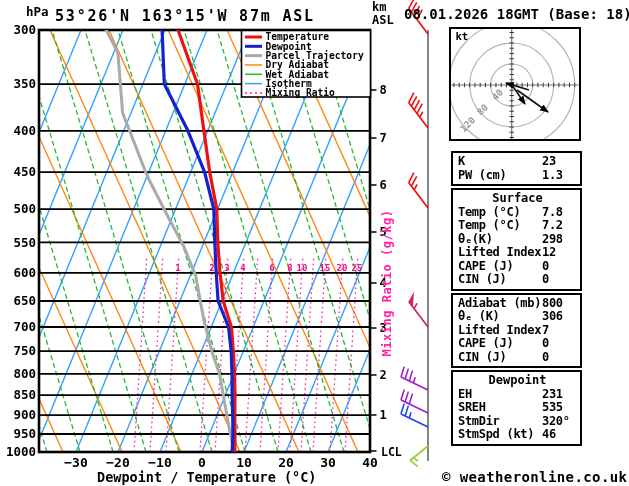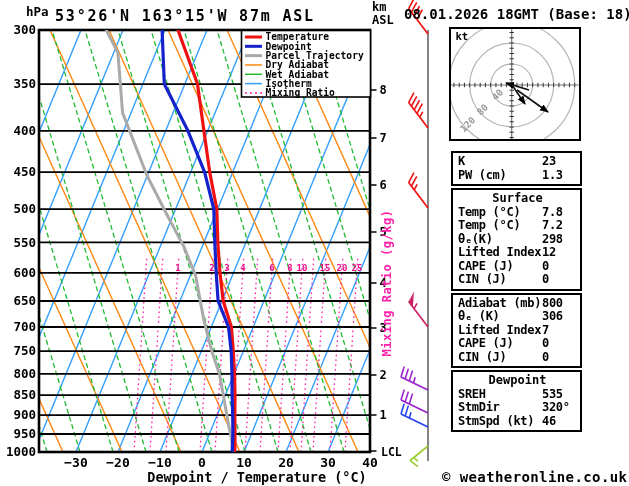--- a/index.html
+++ b/index.html
@@ -4,21 +4,21 @@
 <style>
   html,body{margin:0;padding:0;background:#fff;}
   .page{position:relative;width:629px;height:486px;background:#fff;overflow:hidden;
         font-family:"DejaVu Sans Mono","DejaVu Sans",monospace;font-weight:bold;color:#000;}
   .abs{position:absolute;white-space:nowrap;}
   #chart-svg{position:absolute;left:0;top:0;}
   .title{left:55px;top:7px;font-size:15px;letter-spacing:1.8px;}
   .hpa{left:16px;top:4px;font-size:12.5px;margin-left:10px;}
   .kmasl{left:372px;top:1px;width:32px;text-align:left;font-size:12px;line-height:13px;}
   .date{left:404px;top:6px;font-size:14px;}
-  .xtitle{left:97px;top:469px;width:320px;text-align:center;font-size:13.5px;}
+  .xtitle{left:97px;top:469px;width:320px;font-size:13.5px;}
   .footer{left:442px;top:469px;font-size:14px;letter-spacing:0.4px;}
   .panel{position:absolute;left:451px;top:151px;width:131px;}
   .box{border:2px solid #000;background:#fff;margin-bottom:2px;padding:2px 3px 2px 5px;}
   .box-title{text-align:center;font-size:12px;line-height:13.5px;}
   .prow{display:flex;font-size:12px;line-height:13.5px;letter-spacing:-0.3px;}
   .lbl{min-width:84px;}
   .val{white-space:nowrap;}
 </style>
 </head>
 <body>
@@ -381,20 +381,24 @@
           <span class="val">0</span>
         </div>
         <div class="prow">
           <span class="lbl">CIN (J)</span>
           <span class="val">0</span>
         </div>
       </div>
       <div class="box">
         <div class="box-title">Dewpoint</div>
         <div class="prow">
+          <span class="lbl">EH</span>
+          <span class="val">231</span>
+        </div>
+        <div class="prow">
           <span class="lbl">SREH</span>
           <span class="val">535</span>
         </div>
         <div class="prow">
           <span class="lbl">StmDir</span>
           <span class="val">320°</span>
         </div>
         <div class="prow">
           <span class="lbl">StmSpd (kt)</span>
           <span class="val">46</span>

